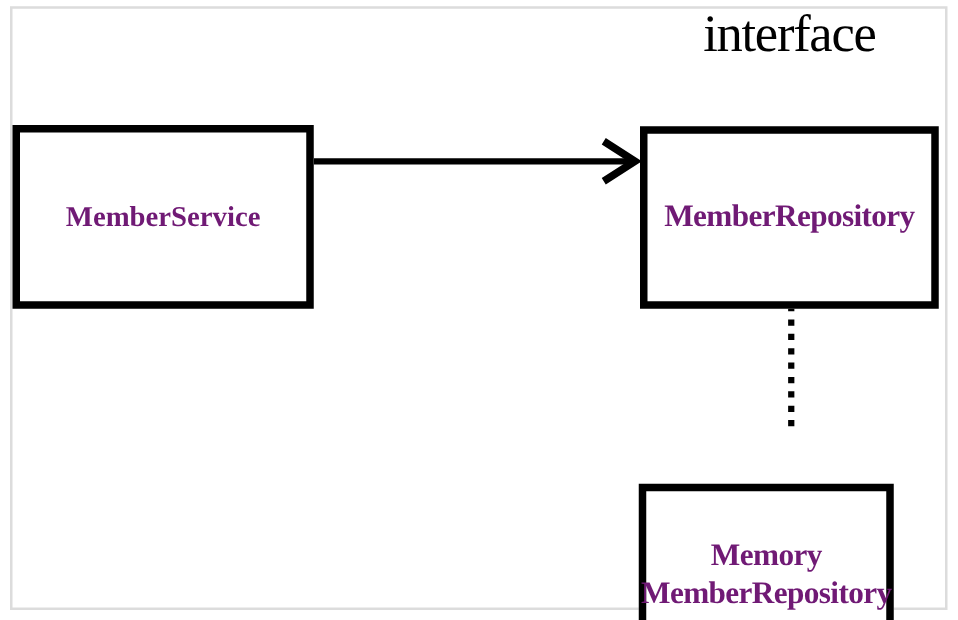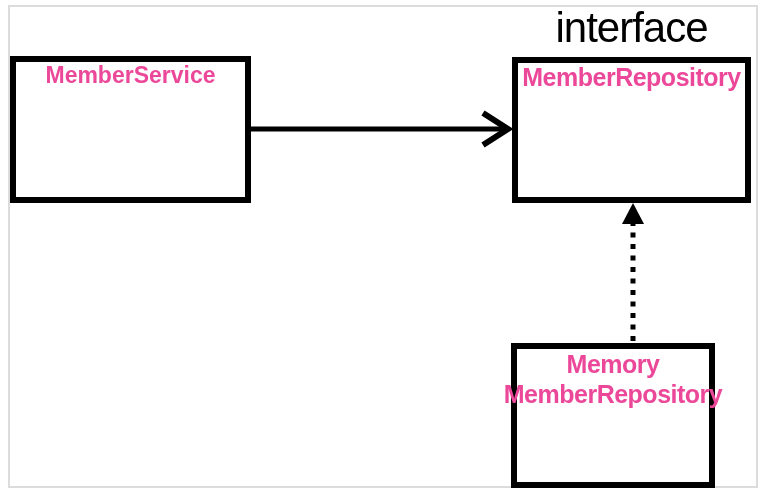--- a/index.html
+++ b/index.html
@@ -7,20 +7,21 @@
     padding: 0;
     background: #ffffff;
     font-family: "Liberation Sans", "DejaVu Sans", sans-serif;
   }
   .stage {
     position: relative;
     width: 766px;
     height: 496px;
     background: #ffffff;
     overflow: hidden;
+    font-family: Liberation Serif, serif;
   }
   .frame {
     position: absolute;
     left: 8px;
     top: 5px;
     width: 746px;
     height: 479px;
     border: 2px solid #dcdcdc;
     background: #ffffff;
   }
@@ -32,24 +33,25 @@
     height: 496px;
   }
   .node {
     position: absolute;
     box-sizing: border-box;
     border: 6px solid #000000;
     background: #ffffff;
     display: flex;
     flex-direction: column;
     align-items: center;
-    justify-content: flex-start;
+    justify-content: center;
     text-align: center;
-    color: #ec4899;
+    color: #701a75;
     font-weight: 700;
+    margin-top: 44px;
   }
   .node-member-service {
     left: 10px;
     top: 56px;
     width: 241px;
     height: 147px;
     font-size: 23px;
   }
   .node-member-repository {
     left: 512px;

